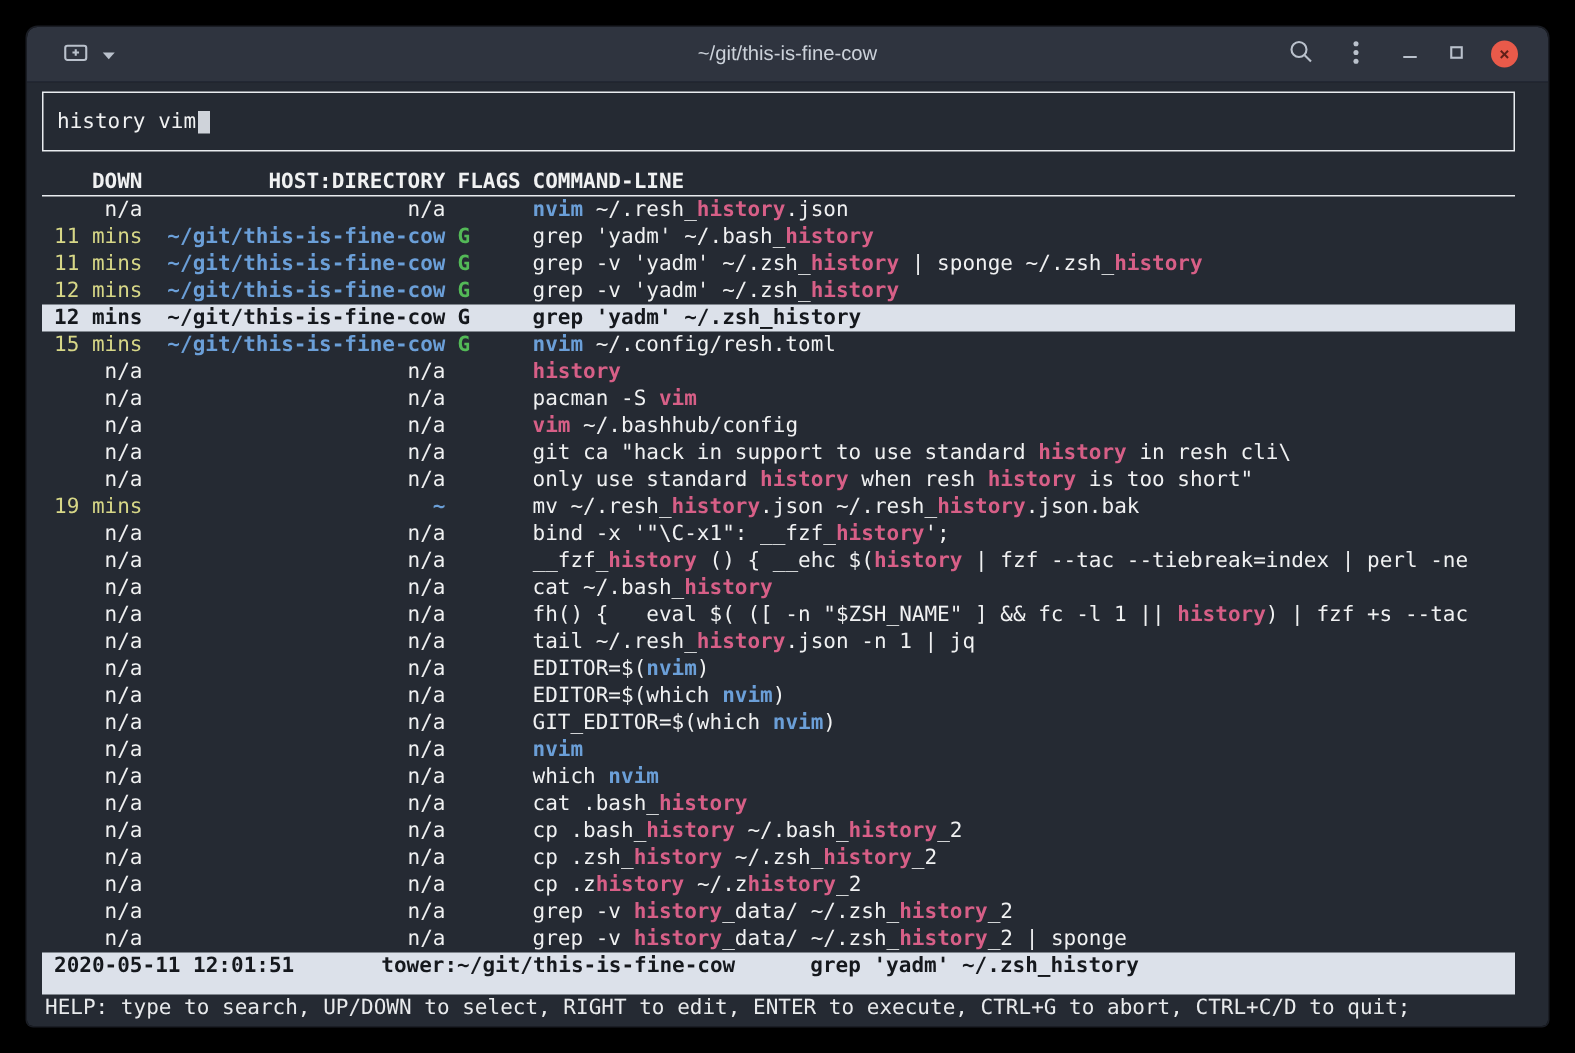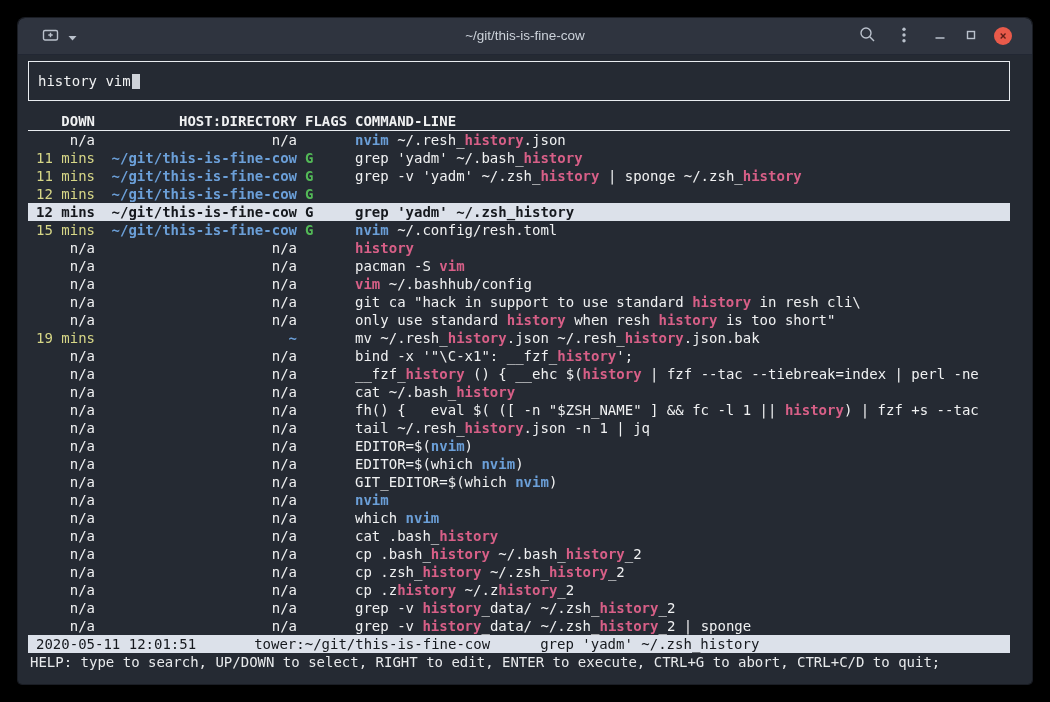--- a/index.html
+++ b/index.html
@@ -66,22 +66,22 @@
   .col-cmd{margin-left:8px;flex:1;overflow:hidden;white-space:pre;}
   .khaki{color:var(--khaki,#d7d787);}
   .path{color:var(--accent-blue,#6b9fd8);font-weight:bold;}
   .flag{color:var(--flag-green,#53b957);font-weight:bold;}
   .m{color:var(--match,#d75f87);font-weight:bold;}
   .b{color:var(--accent-blue,#6b9fd8);font-weight:bold;}
   .row.selected{background:var(--selection-bg,#dce1ea);}
   .row.selected span{color:#15181d !important;font-weight:bold;}
   
   .status-bar{
-    height:18px;line-height:18px;margin:0 22px 0 10px;padding-left:8px;
-    background:var(--selection-bg,#dce1ea);color:#15181d;font-weight:normal;
+    height:28px;line-height:18px;margin:0 22px 0 10px;padding-left:8px;
+    background:var(--selection-bg,#dce1ea);color:#15181d;font-weight:bold;
     display:flex;white-space:pre;
   }
   .sb-host{margin-left:58px;}
   .sb-cmd{margin-left:50px;}
   .help-line{height:18px;line-height:18px;padding-left:12px;color:#e8eaec;white-space:pre;}
 </style>
 </head>
 <body>
 
 <div class="window">
@@ -154,21 +154,21 @@
         <span class="col-time">DOWN</span>
         <span class="col-hostdir hostdir-hdr"><span>HOST:</span><span>DIRECTORY</span></span>
         <span class="col-flags">FLAGS</span>
         <span class="col-cmd">COMMAND-LINE</span>
       </div>
       <div class="header-underline"></div>
       <div id="history-rows">
           <div class="row"><span class="col-time">n/a</span><span class="col-hostdir">n/a</span><span class="col-flags flag"></span><span class="col-cmd"><span class="b">nvim</span><span> ~/.resh_</span><span class="m">history</span><span>.json</span></span></div>
           <div class="row"><span class="col-time khaki">11 mins</span><span class="col-hostdir path">~/git/this-is-fine-cow</span><span class="col-flags flag">G</span><span class="col-cmd"><span>grep 'yadm' ~/.bash_</span><span class="m">history</span></span></div>
           <div class="row"><span class="col-time khaki">11 mins</span><span class="col-hostdir path">~/git/this-is-fine-cow</span><span class="col-flags flag">G</span><span class="col-cmd"><span>grep -v 'yadm' ~/.zsh_</span><span class="m">history</span><span> | sponge ~/.zsh_</span><span class="m">history</span></span></div>
-          <div class="row"><span class="col-time khaki">12 mins</span><span class="col-hostdir path">~/git/this-is-fine-cow</span><span class="col-flags flag">G</span></div>
+          <div class="row"><span class="col-time khaki">12 mins</span><span class="col-hostdir path">~/git/this-is-fine-cow</span><span class="col-flags flag">G</span><span class="col-cmd"><span>grep -v 'yadm' ~/.zsh_</span><span class="m">history</span></span></div>
           <div class="row selected"><span class="col-time khaki">12 mins</span><span class="col-hostdir path">~/git/this-is-fine-cow</span><span class="col-flags flag">G</span><span class="col-cmd"><span>grep 'yadm' ~/.zsh_</span><span class="m">history</span></span></div>
           <div class="row"><span class="col-time khaki">15 mins</span><span class="col-hostdir path">~/git/this-is-fine-cow</span><span class="col-flags flag">G</span><span class="col-cmd"><span class="b">nvim</span><span> ~/.config/resh.toml</span></span></div>
           <div class="row"><span class="col-time">n/a</span><span class="col-hostdir">n/a</span><span class="col-flags flag"></span><span class="col-cmd"><span class="m">history</span></span></div>
           <div class="row"><span class="col-time">n/a</span><span class="col-hostdir">n/a</span><span class="col-flags flag"></span><span class="col-cmd"><span>pacman -S </span><span class="m">vim</span></span></div>
           <div class="row"><span class="col-time">n/a</span><span class="col-hostdir">n/a</span><span class="col-flags flag"></span><span class="col-cmd"><span class="m">vim</span><span> ~/.bashhub/config</span></span></div>
           <div class="row"><span class="col-time">n/a</span><span class="col-hostdir">n/a</span><span class="col-flags flag"></span><span class="col-cmd"><span>git ca "hack in support to use standard </span><span class="m">history</span><span> in resh cli\</span></span></div>
           <div class="row"><span class="col-time">n/a</span><span class="col-hostdir">n/a</span><span class="col-flags flag"></span><span class="col-cmd"><span>only use standard </span><span class="m">history</span><span> when resh </span><span class="m">history</span><span> is too short"</span></span></div>
           <div class="row"><span class="col-time khaki">19 mins</span><span class="col-hostdir path">~</span><span class="col-flags flag"></span><span class="col-cmd"><span>mv ~/.resh_</span><span class="m">history</span><span>.json ~/.resh_</span><span class="m">history</span><span>.json.bak</span></span></div>
           <div class="row"><span class="col-time">n/a</span><span class="col-hostdir">n/a</span><span class="col-flags flag"></span><span class="col-cmd"><span>bind -x '"\C-x1": __fzf_</span><span class="m">history</span><span>';</span></span></div>
           <div class="row"><span class="col-time">n/a</span><span class="col-hostdir">n/a</span><span class="col-flags flag"></span><span class="col-cmd"><span>__fzf_</span><span class="m">history</span><span> () { __ehc $(</span><span class="m">history</span><span> | fzf --tac --tiebreak=index | perl -ne</span></span></div>

